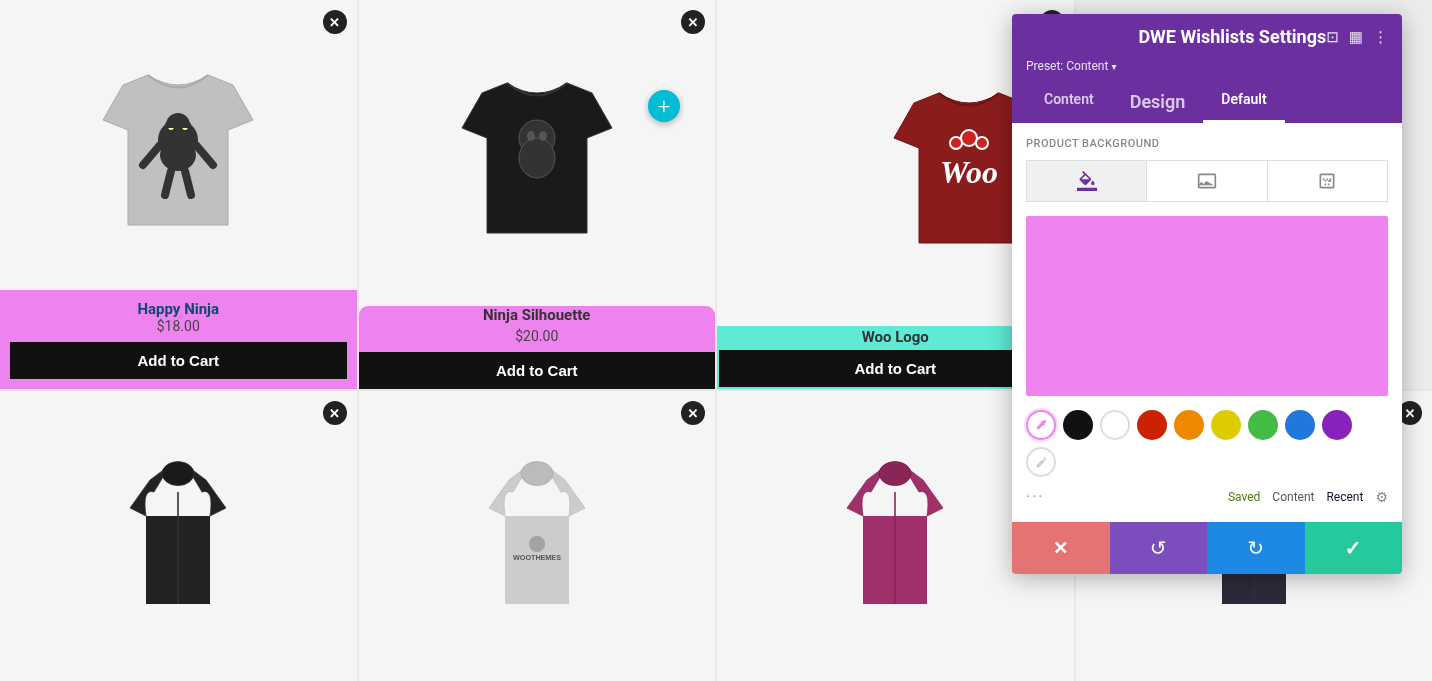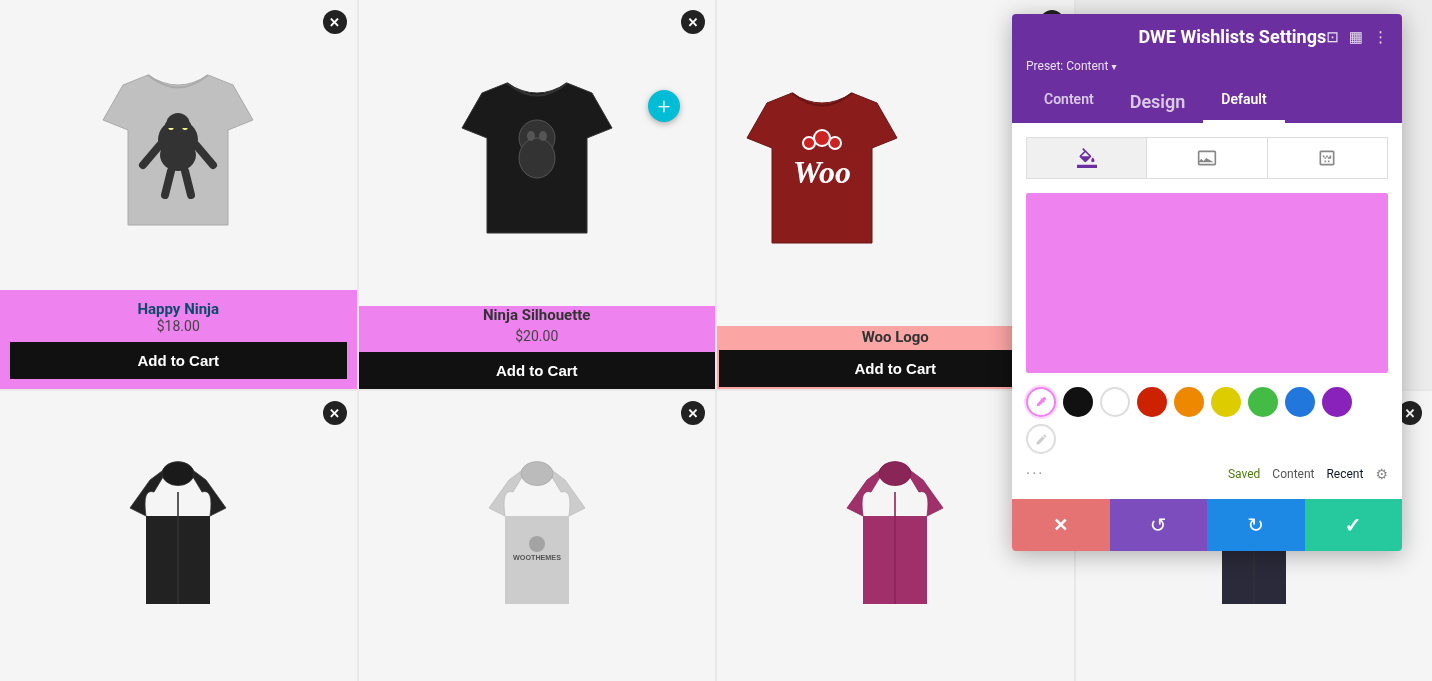--- a/index.html
+++ b/index.html
@@ -57,43 +57,43 @@
         <path d="M30,45 L10,80 L35,90 L35,185 L135,185 L135,90 L160,80 L140,45 L115,35 Q85,55 55,35 Z" fill="#1a1a1a" stroke="#333" stroke-width="1"></path>
         <path d="M55,35 Q85,60 115,35" fill="none" stroke="#333" stroke-width="2"></path>
 
         <ellipse cx="85" cy="90" rx="18" ry="18" fill="#333" stroke="#555" stroke-width="1"></ellipse>
         <ellipse cx="85" cy="110" rx="18" ry="20" fill="#333" stroke="#555" stroke-width="1"></ellipse>
 
         <ellipse cx="79" cy="88" rx="4" ry="5" fill="#555"></ellipse>
         <ellipse cx="91" cy="88" rx="4" ry="5" fill="#555"></ellipse>
       </svg>
     </div>
-    <div style="background:#ee82ee;text-align:center;">
+    <div style="background:#ee82ee;text-align:center;border-radius:9px;">
       <div style="font-weight:700;font-size:15px;color:#333;margin-bottom:4px;">Ninja Silhouette</div>
       <div style="font-size:14px;color:#444;margin-bottom:8px;">$20.00</div>
       <button style="display:block;width:100%;background:#111;color:white;border:none;padding:10px;font-size:15px;font-weight:600;cursor:pointer;">Add to Cart</button>
     </div>
   </div>
 
   <div style="background:#f5f5f5;position:relative;display:flex;flex-direction:column;">
     <div style="position:absolute;top:10px;right:10px;width:24px;height:24px;background:#222;border-radius:50%;display:flex;align-items:center;justify-content:center;cursor:pointer;z-index:2;color:white;font-size:13px;font-weight:bold;">✕</div>
-    <div style="flex:1;display:flex;align-items:center;justify-content:flex-start;padding:20px;min-height:290px;">
+    <div style="flex:1;display:flex;align-items:center;justify-content:flex-end;padding:20px;min-height:290px;">
 
       <svg width="170" height="210" viewBox="0 0 170 210">
         <path d="M30,45 L10,80 L35,90 L35,185 L135,185 L135,90 L160,80 L140,45 L115,35 Q85,55 55,35 Z" fill="#8b1c1c" stroke="#6a1515" stroke-width="1"></path>
         <path d="M55,35 Q85,60 115,35" fill="none" stroke="#6a1515" stroke-width="2"></path>
 
         <text x="85" y="125" text-anchor="middle" font-size="32" font-weight="900" fill="white" font-family="Georgia, serif" font-style="italic">Woo</text>
 
         <circle cx="85" cy="80" r="8" fill="#cc2222" stroke="white" stroke-width="2"></circle>
         <circle cx="72" cy="85" r="6" fill="#cc2222" stroke="white" stroke-width="2"></circle>
         <circle cx="98" cy="85" r="6" fill="#cc2222" stroke="white" stroke-width="2"></circle>
       </svg>
     </div>
-    <div style="background:#fca5a5;padding:2px;text-align:center;">
+    <div style="background:#5eead4;padding:2px;text-align:center;">
       <div style="font-weight:700;font-size:15px;color:#333;margin-bottom:4px;">Woo Logo</div>
       <button style="display:block;width:100%;background:#111;color:white;border:none;padding:10px;font-size:15px;font-weight:600;cursor:pointer;">Add to Cart</button>
     </div>
   </div>
 
   <div style="background:#f5f5f5;position:relative;display:flex;flex-direction:column;opacity:0.3;">
   </div>
 
   <div style="background:#f5f5f5;position:relative;display:flex;align-items:center;justify-content:center;overflow:hidden;">
     <div style="position:absolute;top:10px;right:10px;width:24px;height:24px;background:#222;border-radius:50%;display:flex;align-items:center;justify-content:center;cursor:pointer;z-index:2;color:white;font-size:13px;font-weight:bold;">✕</div>
@@ -173,20 +173,21 @@
         <span>Design</span>
       </div>
       <div style="padding:8px 18px;font-size:14px;font-weight:600;color:white;cursor:pointer;border-bottom:3px solid white;">
         <span>Default</span>
       </div>
     </div>
   </div>
 
   <div style="padding:14px;background:white;">
 
+    <div style="font-size:11px;color:#888;margin-bottom:10px;font-weight:500;text-transform:uppercase;letter-spacing:0.5px;">Product Background</div>
 
     <div style="display:flex;gap:0;margin-bottom:14px;border:1px solid #ddd;">
       <button style="flex:1;padding:10px;border:none;background:#f0f0f0;cursor:pointer;display:flex;align-items:center;justify-content:center;font-size:18px;color:#6c2fa0;border-right:1px solid #ddd;">
 
         <svg width="20" height="20" viewBox="0 0 24 24" fill="currentColor">
           <path d="M16.56 8.94L7.62 0 6.21 1.41l2.38 2.38-5.15 5.15a1.49 1.49 0 000 2.12l5.5 5.5c.29.29.68.44 1.06.44s.77-.15 1.06-.44l5.5-5.5c.59-.58.59-1.53 0-2.12zM5.21 10L10 5.21 14.79 10H5.21zM19 11.5s-2 2.17-2 3.5c0 1.1.9 2 2 2s2-.9 2-2c0-1.33-2-3.5-2-3.5z"></path>
           <path d="M0 20h24v4H0z" fill="#6c2fa0"></path>
         </svg>
       </button>
       <button style="flex:1;padding:10px;border:none;background:white;cursor:pointer;display:flex;align-items:center;justify-content:center;font-size:18px;color:#888;border-right:1px solid #ddd;">

